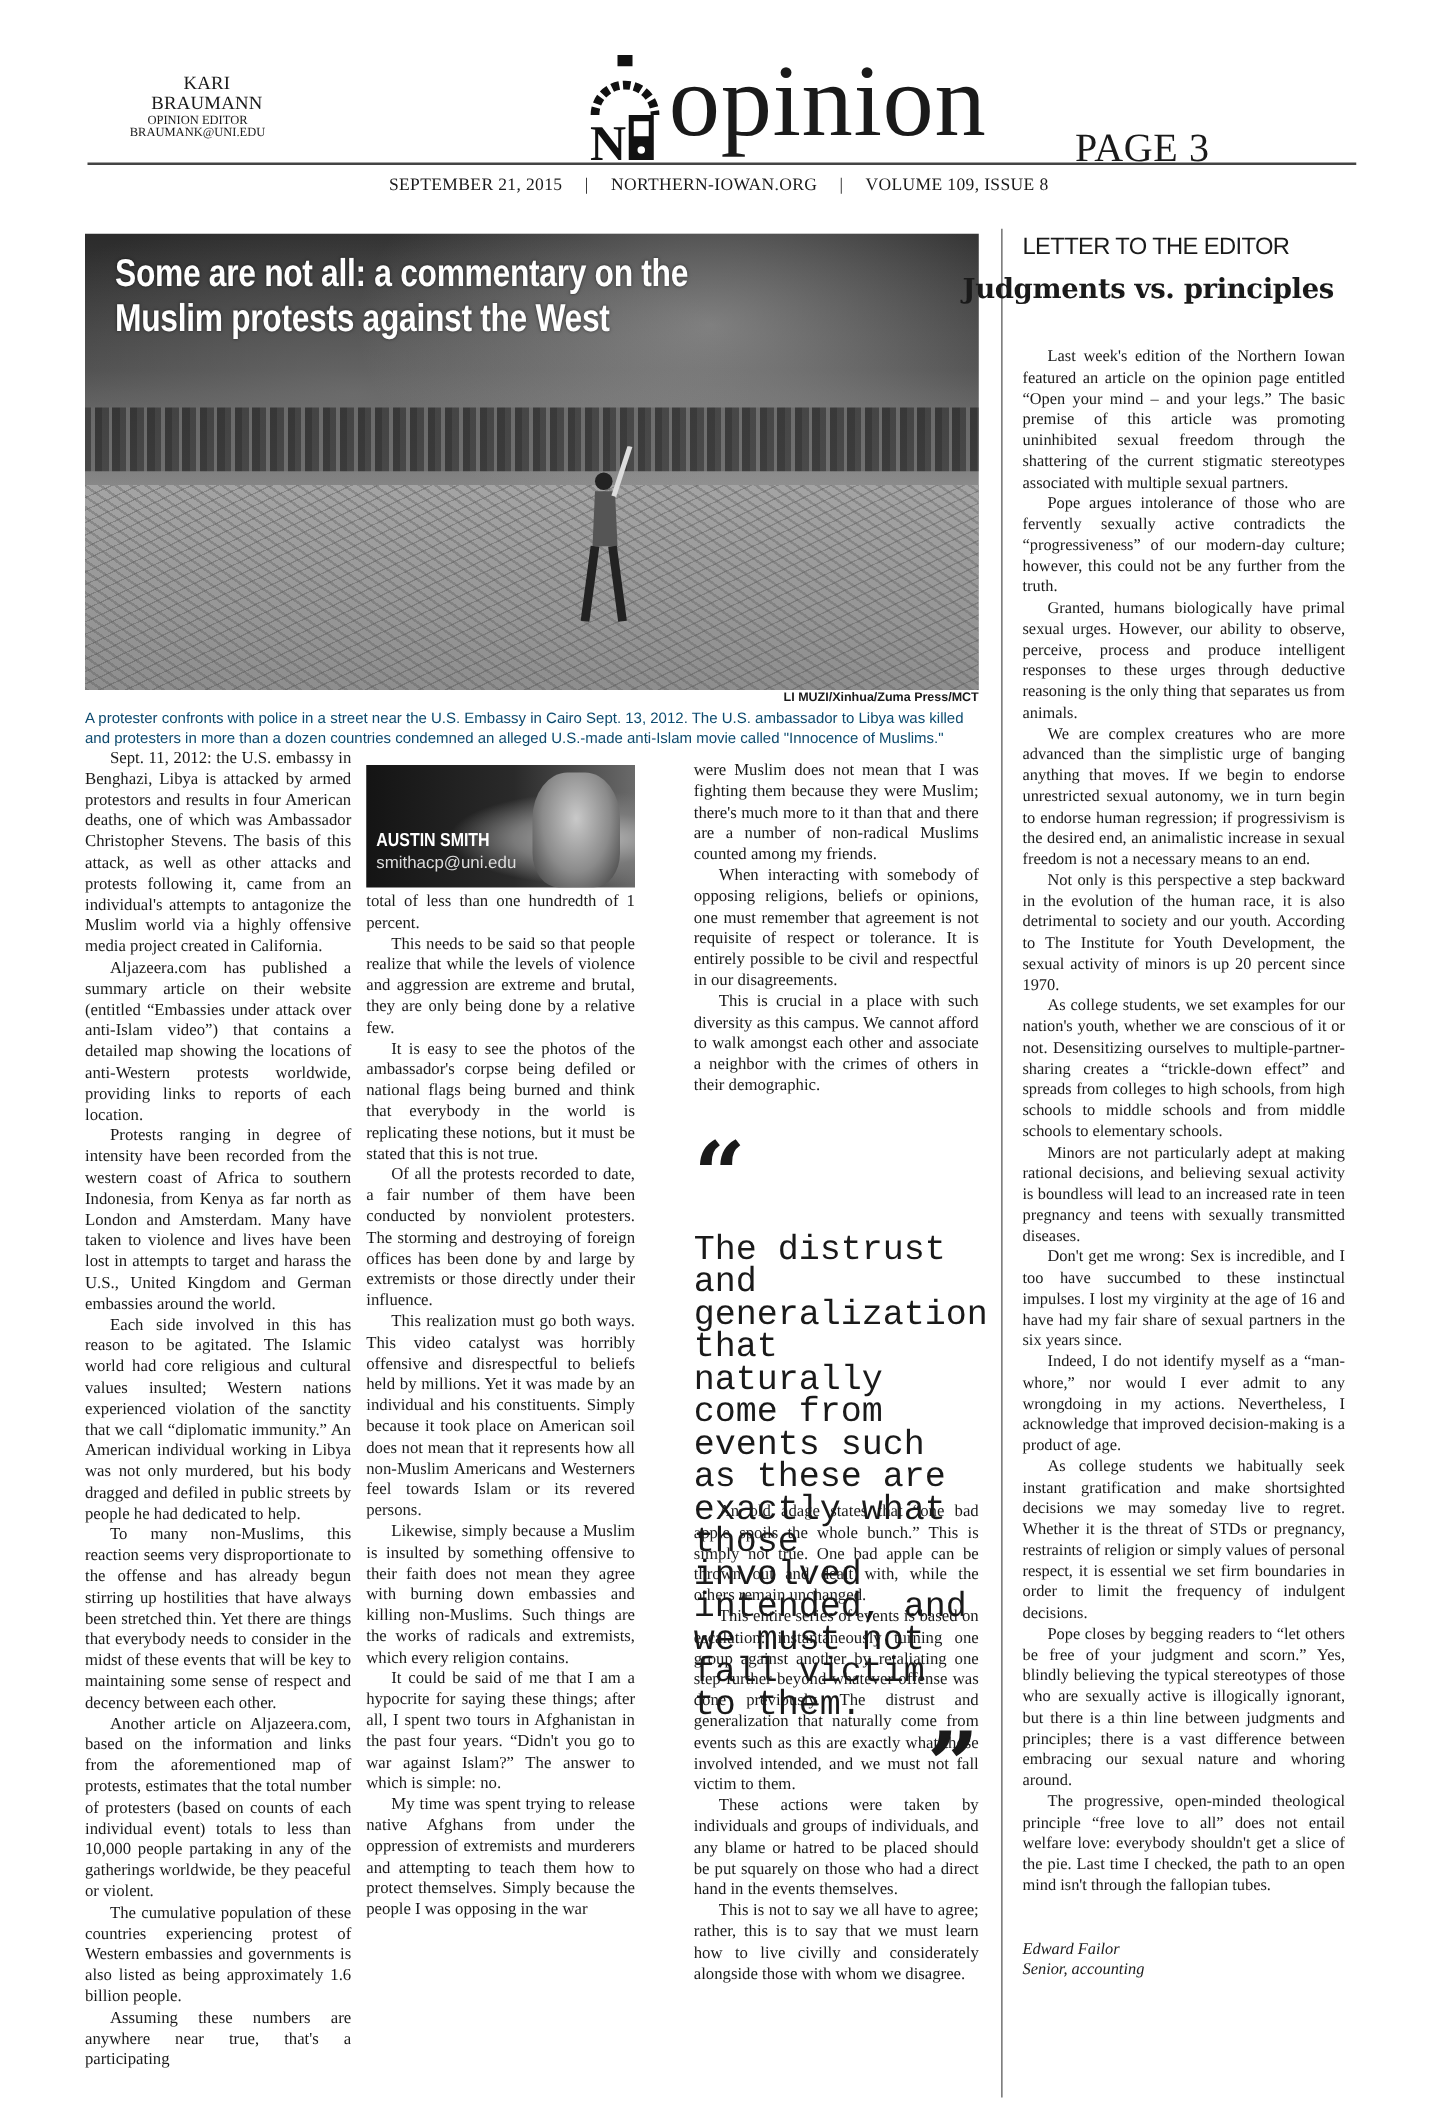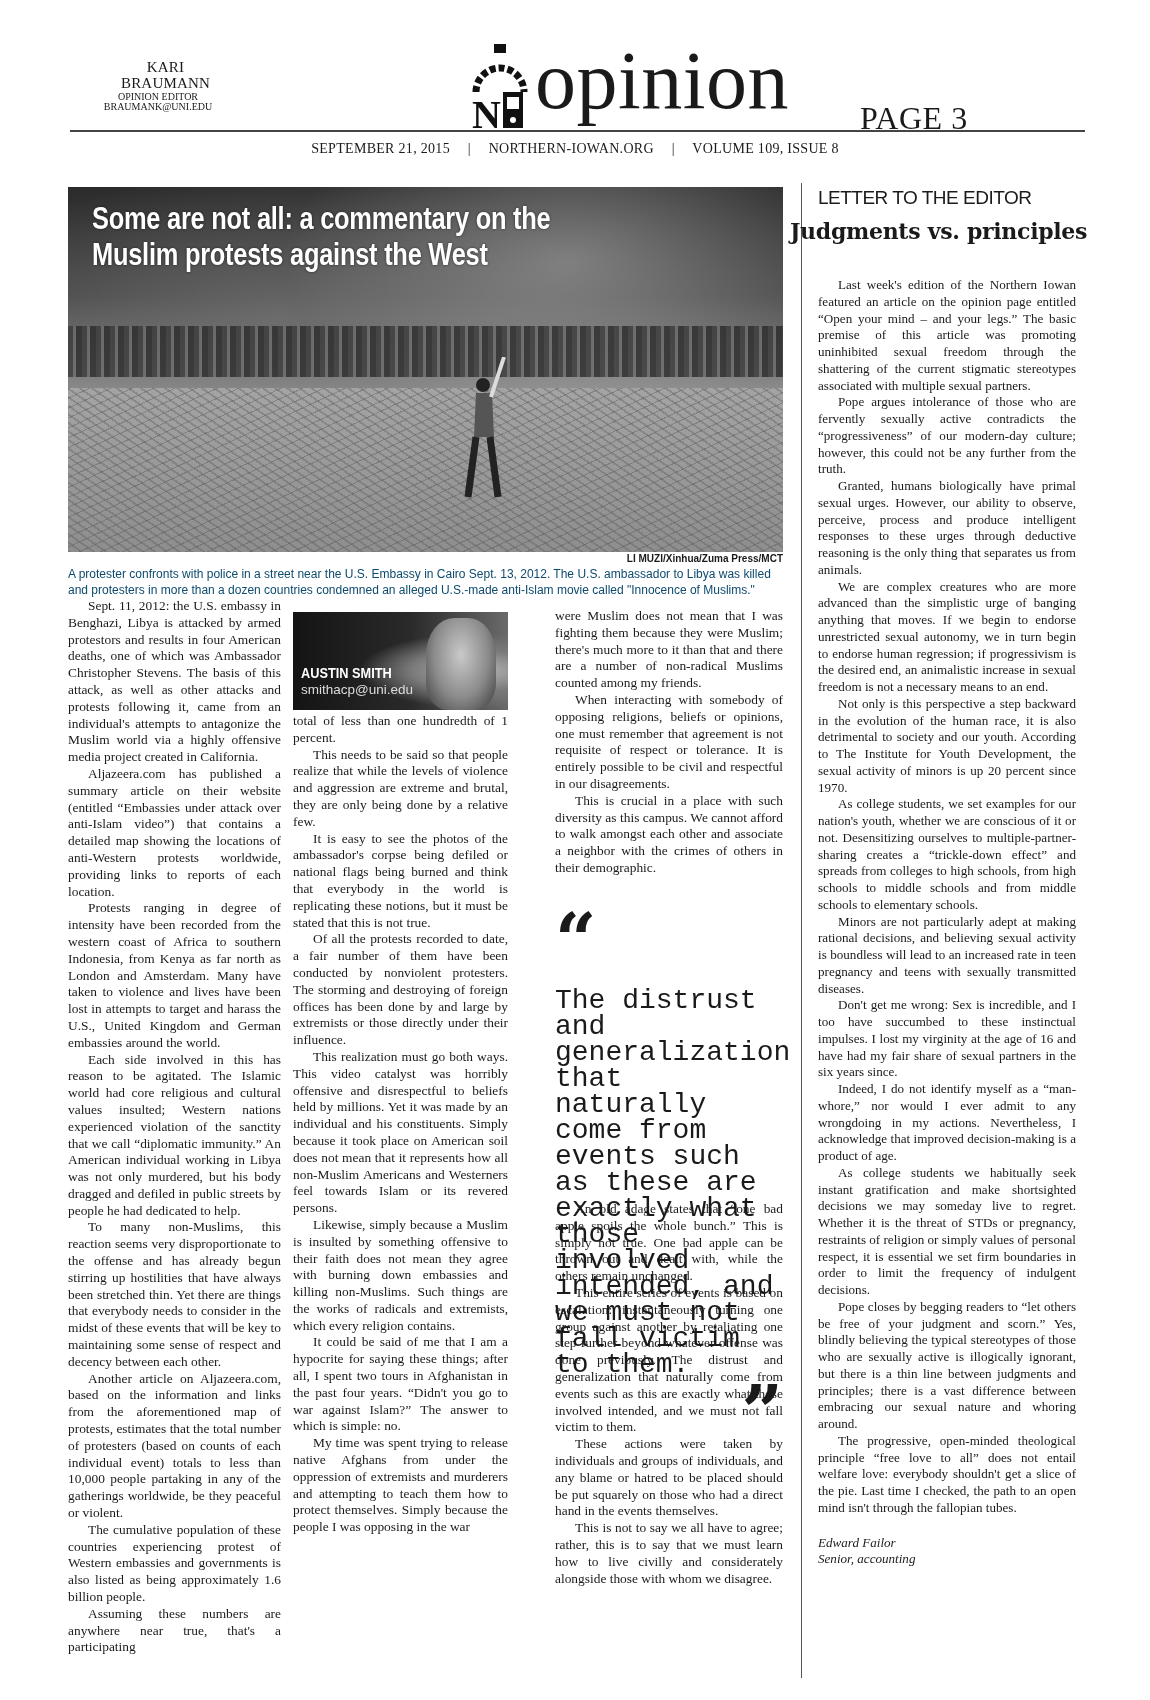--- a/index.html
+++ b/index.html
@@ -52,23 +52,23 @@
   .byline-email { position: absolute; left: 8px; top: 70px; color: #ddd; font-family: "Liberation Sans", sans-serif; font-size: 13.5px; }
 
   .pullquote { position: absolute; left: 555px; top: 908px; width: 228px; }
   .pq-open { font-family: "DejaVu Serif", serif; font-weight: bold; font-size: 72px; line-height: 0.9; height: 50px; }
   .pq-text { font-family: Liberation Mono, monospace; font-size: 28px; line-height: 26px; margin-top: 30px; }
   .pq-close { font-family: "DejaVu Serif", serif; font-weight: bold; font-size: 72px; line-height: 0.9; text-align: right; height: 50px; margin-top: 2px; }
 
   .vrule { position: absolute; left: 801px; top: 183px; width: 1px; height: 1495px; background: #555; }
 
   .letter-kicker { position: absolute; left: 818px; top: 187px; font-family: "Liberation Sans", sans-serif; font-size: 19px; letter-spacing: -0.5px; }
-  .letter-title { position: absolute; left: 790px; top: 218px; font-family: "DejaVu Serif", serif; font-weight: bold; font-size: 22px; letter-spacing: -0.3px; }
+  .letter-title { position: absolute; left: 770px; top: 218px; font-family: "DejaVu Serif", serif; font-weight: bold; font-size: 22px; letter-spacing: -0.3px; }
   .col4 { left: 818px; top: 277px; width: 258px; font-size: 13.1px; line-height: 16.75px; }
-  .signature { margin-top: 18px; font-style: italic; text-indent: 0; text-align: left; }
+  .signature { margin-top: 34px; font-style: italic; text-indent: 0; text-align: left; }
   .signature span { display: block; }
 </style>
 </head>
 <body>
 
 <div class="editor-block">
   <span class="editor-name">KARI BRAUMANN</span>
   <span class="editor-title">OPINION EDITOR</span>
   <span class="editor-email">BRAUMANK@UNI.EDU</span>
 </div>

